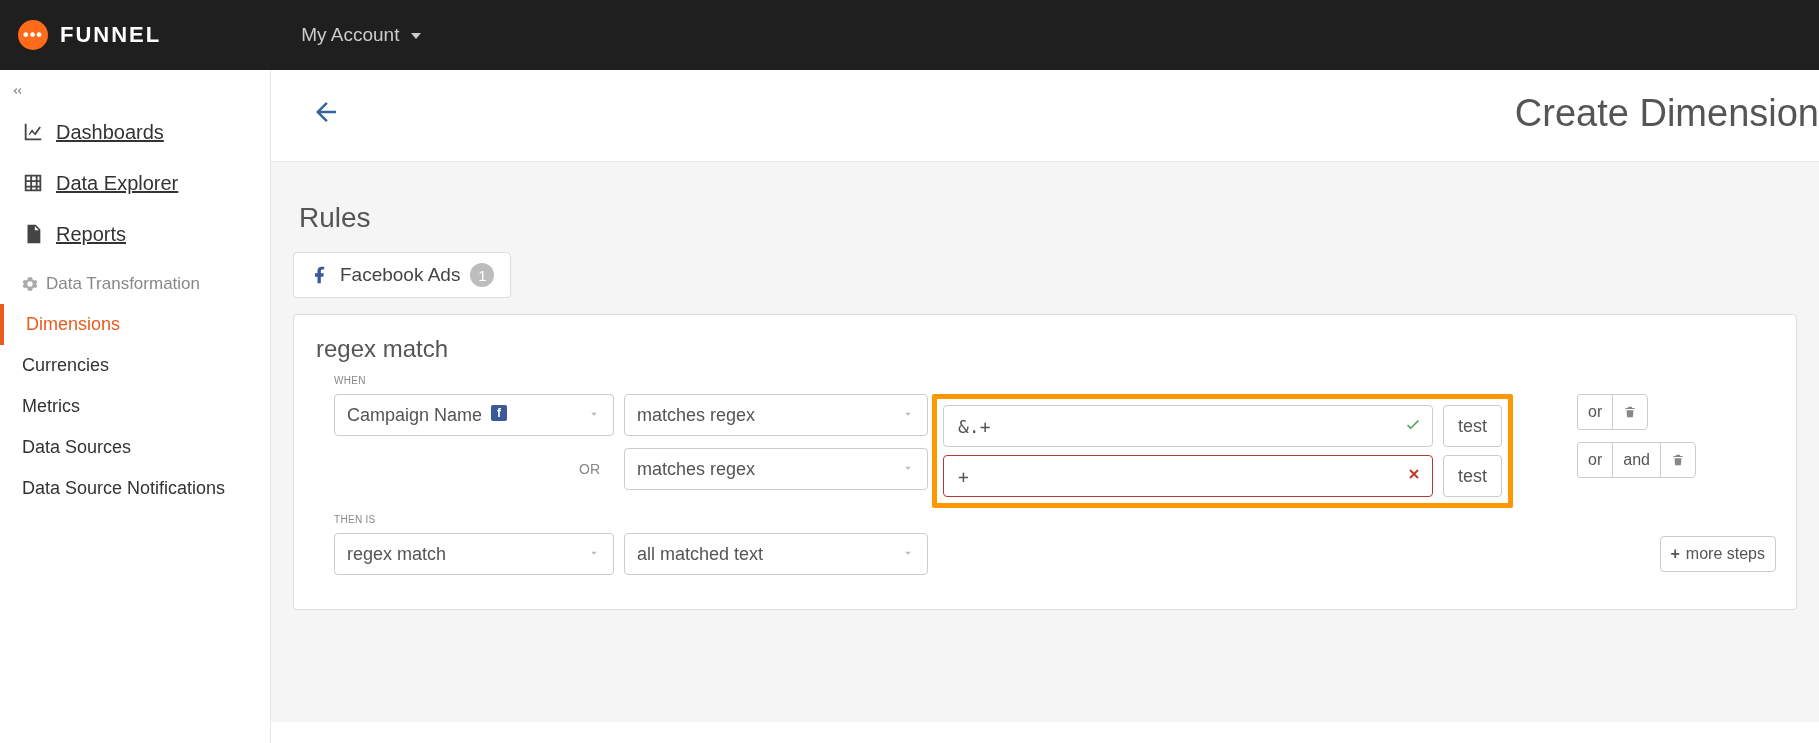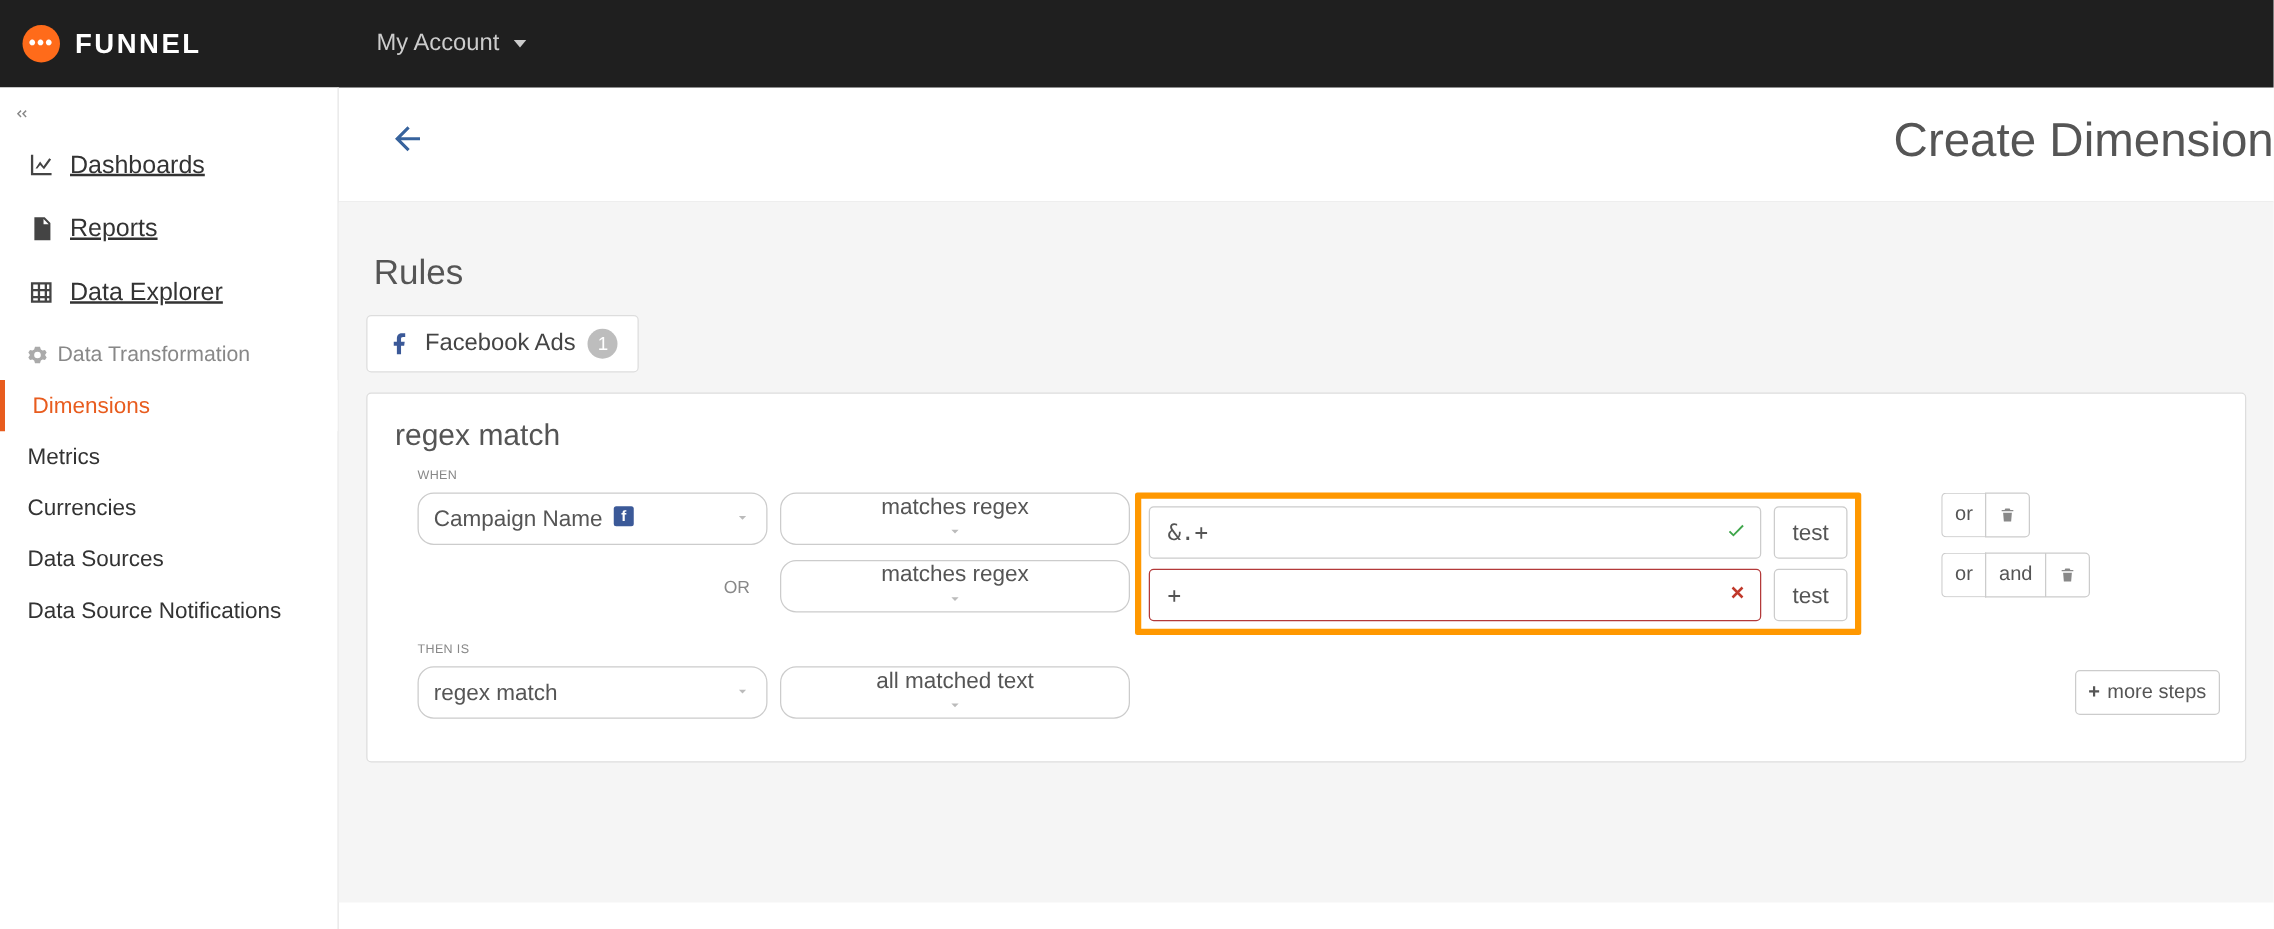--- a/index.html
+++ b/index.html
@@ -98,24 +98,24 @@
   }
   .rule-title { font-size:24px; color:#555; margin: 6px 0 12px 2px; }
   .label-sm { font-size:10px; color:#888; letter-spacing:0.3px; margin: 6px 0 8px 20px; }
   .row { display:flex; align-items:center; margin-bottom: 12px; }
   .select, .text-input {
     height: 42px; border:1px solid #ccc; border-radius:4px;
     background:#fff; font-size:18px; color:#555;
     display:flex; align-items:center; padding: 0 12px;
     position:relative;
   }
-  .select { cursor:pointer; justify-content:space-between;border-radius:13px;}
+  .select { cursor:pointer; justify-content:space-between;}
   .select .chev { color:#bbb; }
   .w-field { width: 280px; }
-  .w-op    { width: 280px; margin-left:10px;flex-direction:column; }
+  .w-op    { width: 304px; margin-left:10px; }
   .text-input input {
     border:none; outline:none; font-size:18px; width:100%; color:#555;
     font-family: Menlo, Consolas, monospace;
     background:transparent;
   }
   .text-input.valid { }
   .text-input.invalid { border-color:#b33a3a; }
   .status-icon { position:absolute; right:10px; font-weight:bold; }
   .status-icon.ok { color:#3fa64b; }
   .status-icon.bad { color:#c0392b; }
@@ -174,40 +174,40 @@
     </div>
 
     <div class="nav-item">
       <svg width="22" height="22" viewBox="0 0 24 24">
           <path fill="#444" d="M3 3v18h18v-2H5V3H3zm4 12l4-6 3 4 5-7 1.6 1.2-6.2 8.6L11 12l-2.4 3H7z"></path>
         </svg>
       <span>Dashboards</span>
     </div>
     <div class="nav-item">
       <svg width="22" height="22" viewBox="0 0 24 24">
-          <path fill="#444" d="M6 2h9l5 5v15H6V2zm8 1.5V8h4.5L14 3.5zM8 12h8v2H8v-2zm0 4h8v2H8v-2zm0-8h5v2H8V8z"></path>
-        </svg>
-      <span>Reports</span>
+          <path fill="#444" d="M3 3h18v18H3V3zm2 2v4h4V5H5zm6 0v4h4V5h-4zm6 0v4h2V5h-2zM5 11v4h4v-4H5zm6 0v4h4v-4h-4zm6 0v4h2v-4h-2zM5 17v2h4v-2H5zm6 0v2h4v-2h-4zm6 0v2h2v-2h-2z"></path>
+        </svg>
+      <span>Data Explorer</span>
     </div>
     <div class="nav-item">
       <svg width="22" height="22" viewBox="0 0 24 24">
-          <path fill="#444" d="M3 3h18v18H3V3zm2 2v4h4V5H5zm6 0v4h4V5h-4zm6 0v4h2V5h-2zM5 11v4h4v-4H5zm6 0v4h4v-4h-4zm6 0v4h2v-4h-2zM5 17v2h4v-2H5zm6 0v2h4v-2h-4zm6 0v2h2v-2h-2z"></path>
-        </svg>
-      <span>Data Explorer</span>
+          <path fill="#444" d="M6 2h9l5 5v15H6V2zm8 1.5V8h4.5L14 3.5zM8 12h8v2H8v-2zm0 4h8v2H8v-2zm0-8h5v2H8V8z"></path>
+        </svg>
+      <span>Reports</span>
     </div>
 
     <div class="nav-section">
       <svg class="icon-gear" width="16" height="16" viewBox="0 0 24 24">
           <path d="M12 8a4 4 0 100 8 4 4 0 000-8zm9 4l2 3-2 3-3-.7a8 8 0 01-2 1.2L15 22h-6l-1-3.5a8 8 0 01-2-1.2L3 18l-2-3 2-3-2-3 2-3 3 .7a8 8 0 012-1.2L9 2h6l1 3.5a8 8 0 012 1.2L21 6l2 3-2 3z"></path>
         </svg>
       <span>Data Transformation</span>
     </div>
     <div class="sub-item active">Dimensions</div>
+    <div class="sub-item">Currencies</div>
     <div class="sub-item">Metrics</div>
-    <div class="sub-item">Currencies</div>
 
     <div class="sub-item">Data Sources</div>
     <div class="sub-item">Data Source Notifications</div>
   </div>
 
   <div class="content">
     <div class="page-header">
       <span class="back-arrow">
         <svg width="30" height="30" viewBox="0 0 24 24">
             <path fill="#37639d" d="M20 11H7.8l5.6-5.6L12 4l-8 8 8 8 1.4-1.4L7.8 13H20z"></path>

